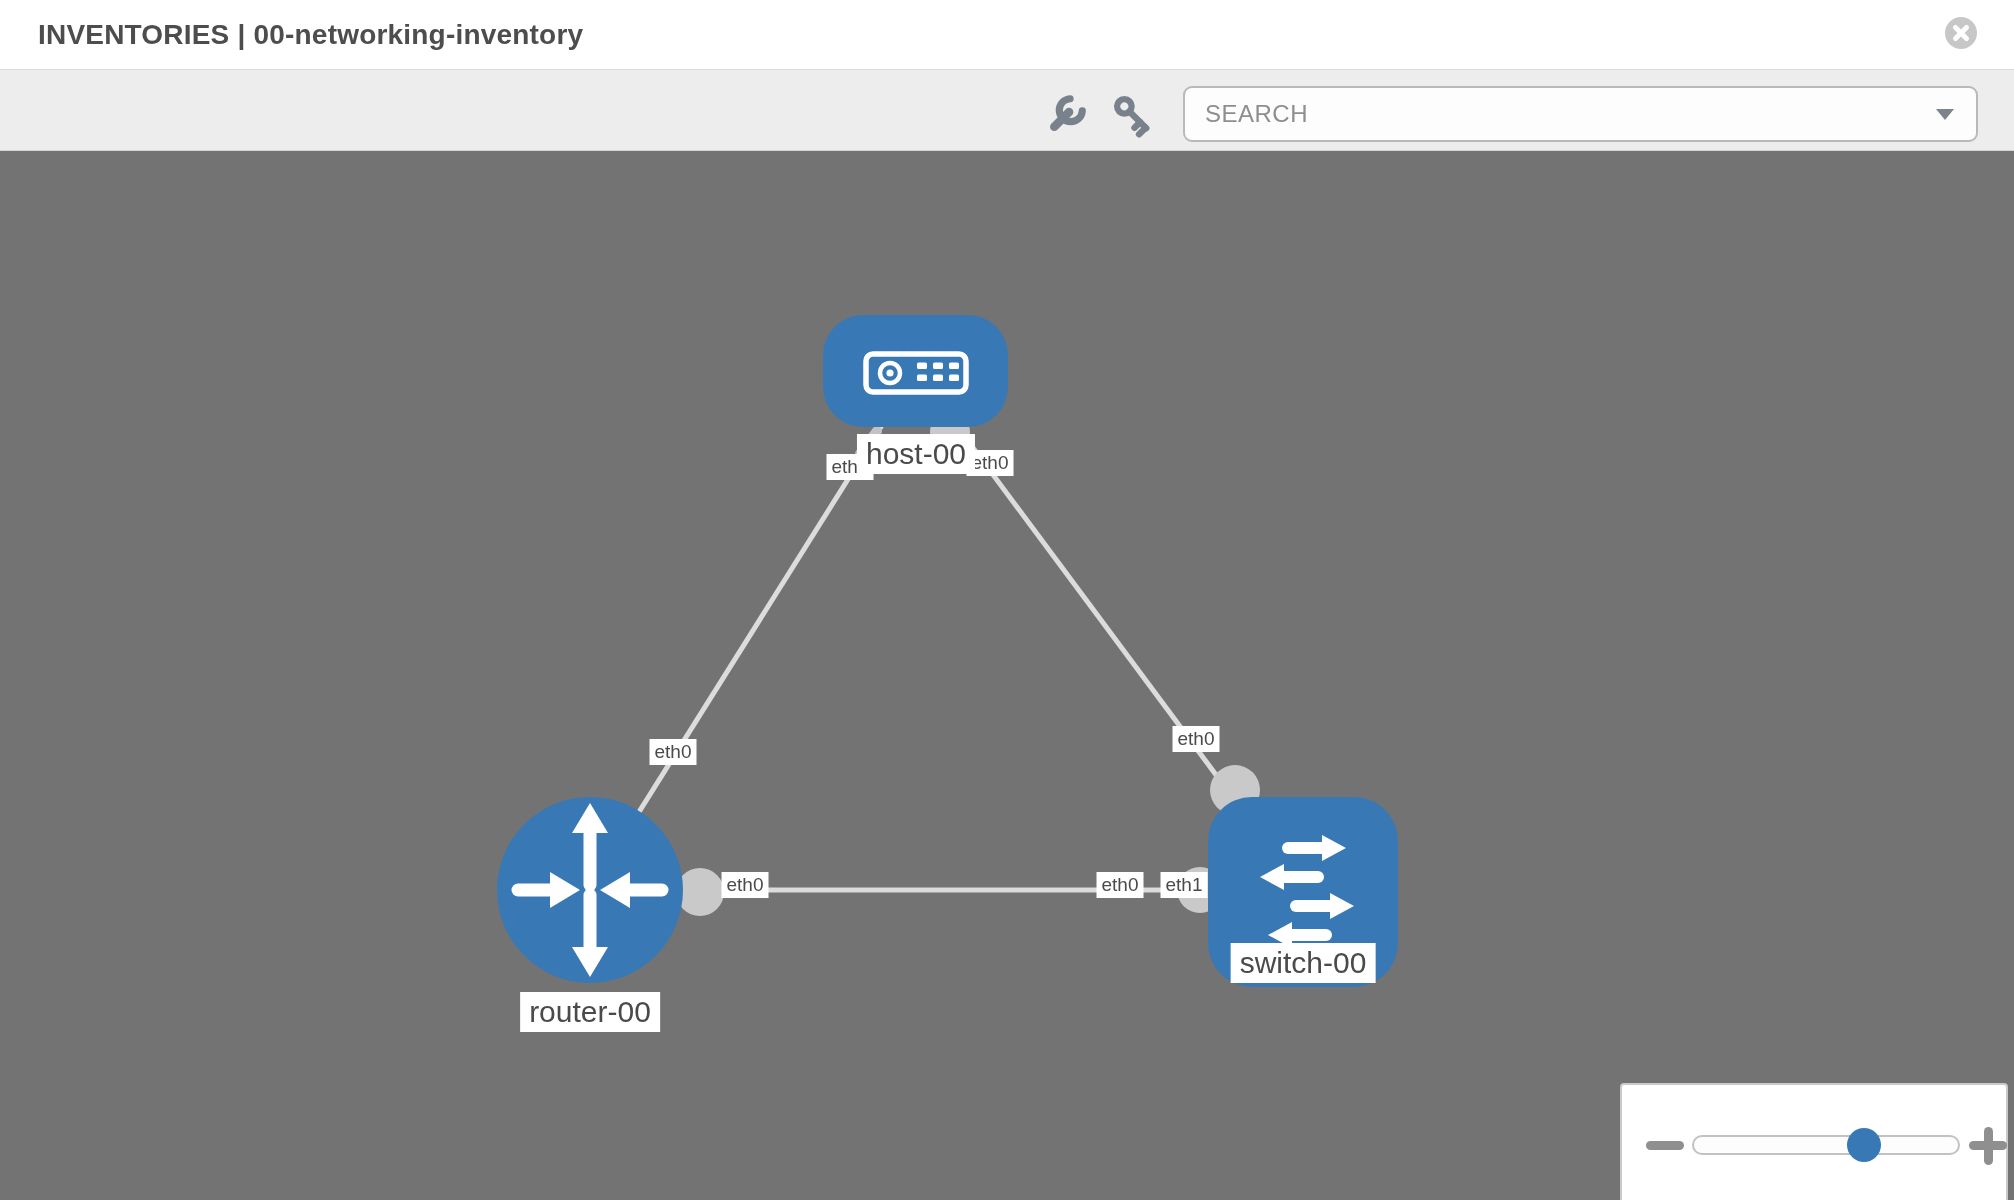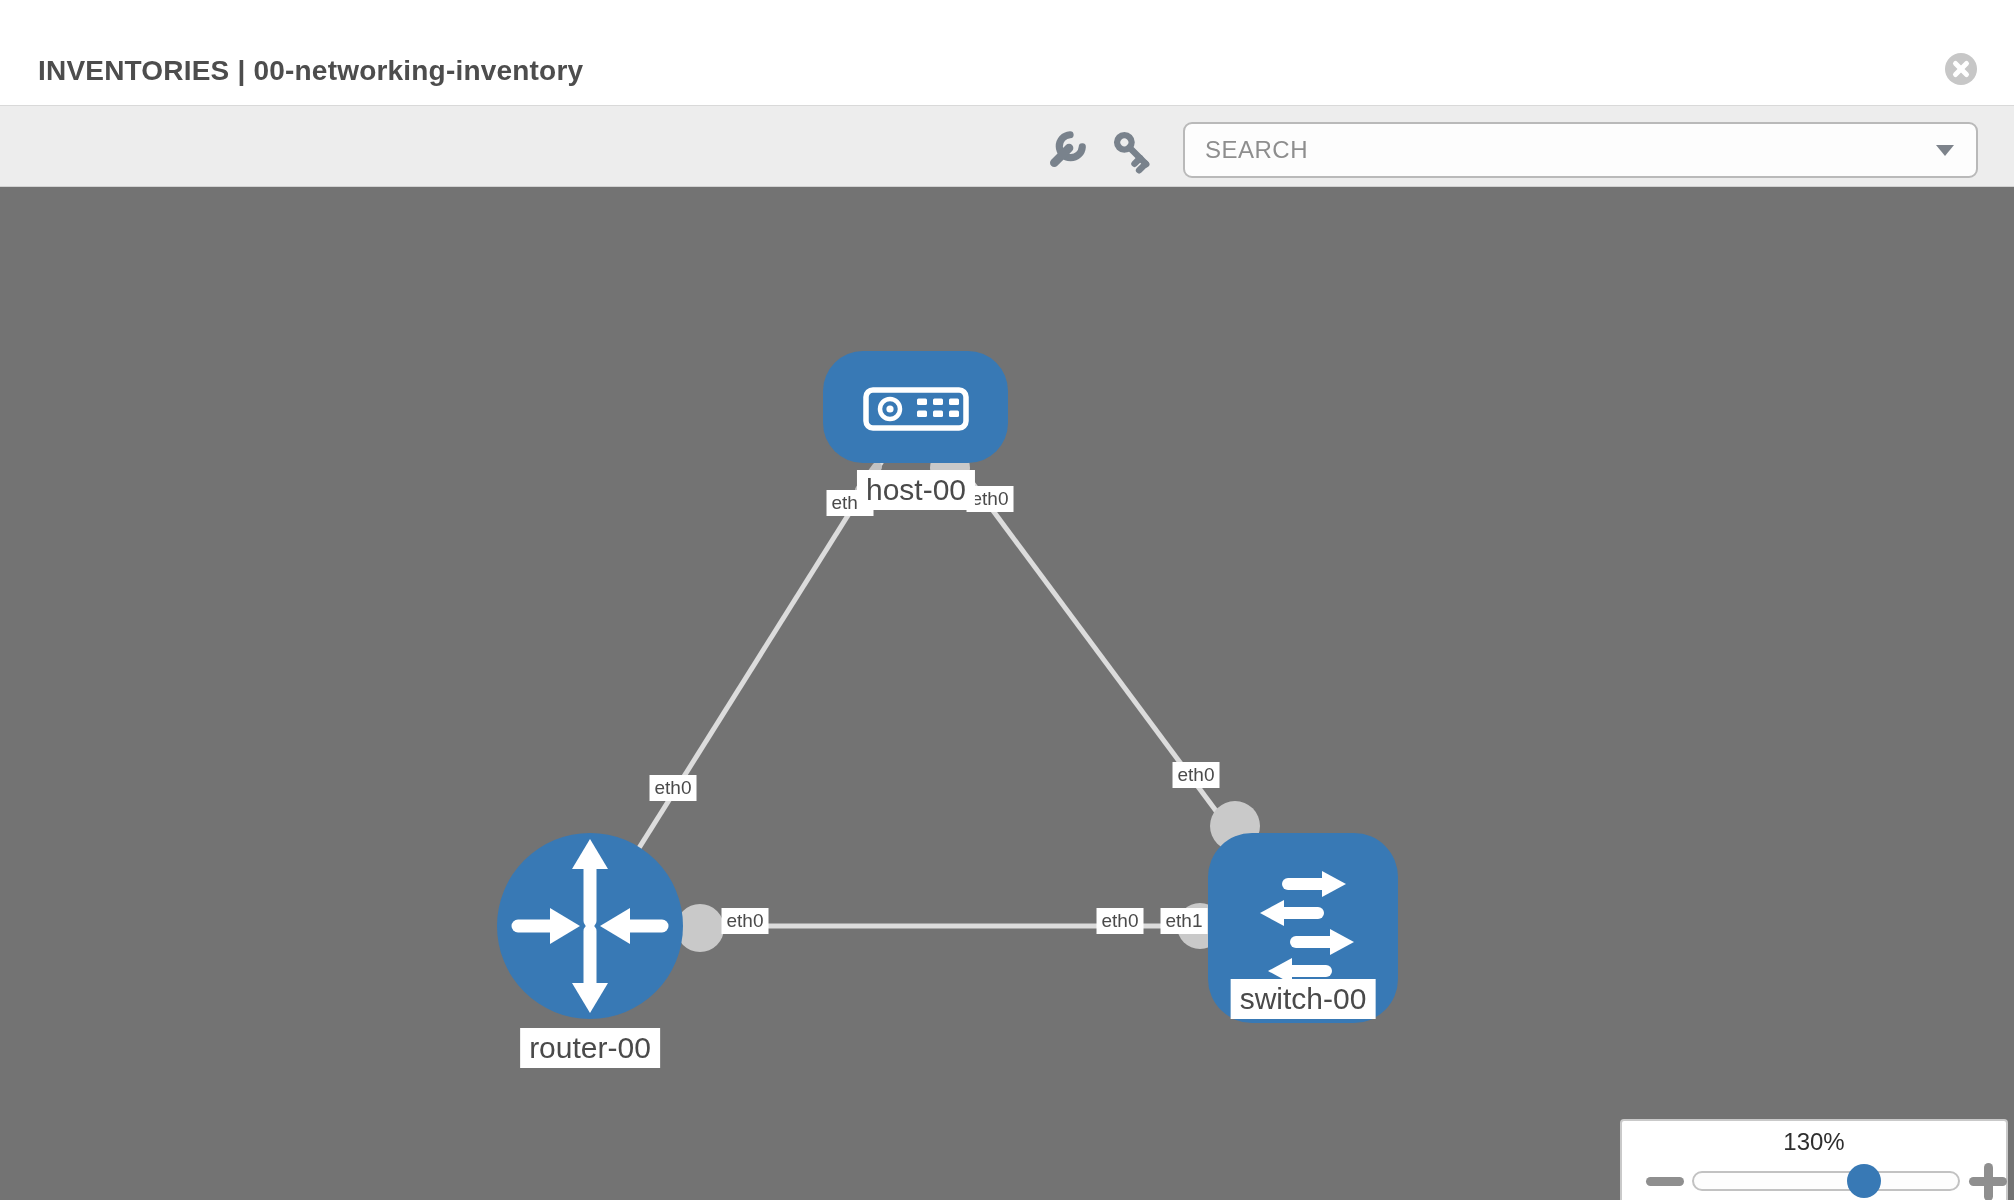--- a/index.html
+++ b/index.html
@@ -1,21 +1,21 @@
 <!DOCTYPE html>
 <html><head>
 <meta charset="utf-8">
 <style>
   * { margin:0; padding:0; box-sizing:border-box; }
   html,body { width:2014px; height:1200px; overflow:hidden; }
   body { font-family:"Liberation Sans", sans-serif; background:#fff; }
   .page { position:relative; width:2014px; height:1200px; background:#fff; }
 
   
-  .header { position:relative; height:70px; background:#fff; border-bottom:1px solid #d9d9d9;margin-top:36px; }
+  .header { position:relative; height:70px; background:#fff; border-bottom:1px solid #d9d9d9; }
   .page-title { position:absolute; left:38px; top:0; line-height:70px; font-size:28px; font-weight:bold; color:#4d4d4d; letter-spacing:.2px; }
   .close-btn { position:absolute; right:37px; top:17px; width:32px; height:32px; border:none; background:#c7c7c7; border-radius:50%; cursor:pointer; padding:0; }
   .close-btn svg { display:block; margin:auto; }
 
   
   .toolbar { position:relative; height:81px; background:#ededed; border-bottom:1px solid #d2d2d2; }
   .selectbox { position:absolute; top:16px; height:56px; background:#fdfdfd; border:2px solid #b9b9b9; border-radius:9px; display:flex; align-items:center; cursor:pointer; }
   .selectbox .sel-label { font-size:24px; color:#8e8e8e; padding-left:20px; letter-spacing:.5px; }
   .selectbox .caret { position:absolute; right:22px; top:50%; margin-top:-5px; width:0; height:0;
      border-left:9px solid transparent; border-right:9px solid transparent; border-top:11px solid #7d838b; }
@@ -155,21 +155,20 @@
     <div class="chip port" style="left:1196px; top:588px;">eth0</div>
     <div class="chip port" style="left:745px; top:734px;">eth0</div>
     <div class="chip port" style="left:1120px; top:734px;">eth0</div>
     <div class="chip port" style="left:1144px; top:734px;margin-left:40px;">eth1</div>
 
     <div class="chip node-label" style="left:916px; top:303px;">host-00</div>
     <div class="chip node-label" style="left:590px; top:861px;">router-00</div>
     <div class="chip node-label" style="left:1303px; top:812px;">switch-00</div>
 
     <div class="zoom-panel">
-      <div class="zoom-percent">130%</div>
       <button class="zoom-minus">
         <span class="bar bar-h"></span>
       </button>
       <div class="zoom-track"></div>
       <div class="zoom-knob"></div>
       <button class="zoom-plus">
         <span class="bar bar-h"></span>
         <span class="bar bar-v"></span>
       </button>
     </div>

